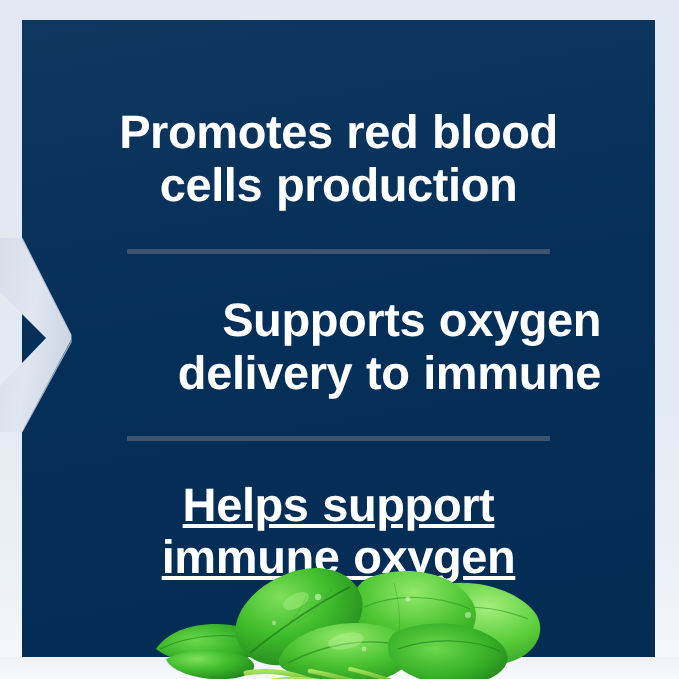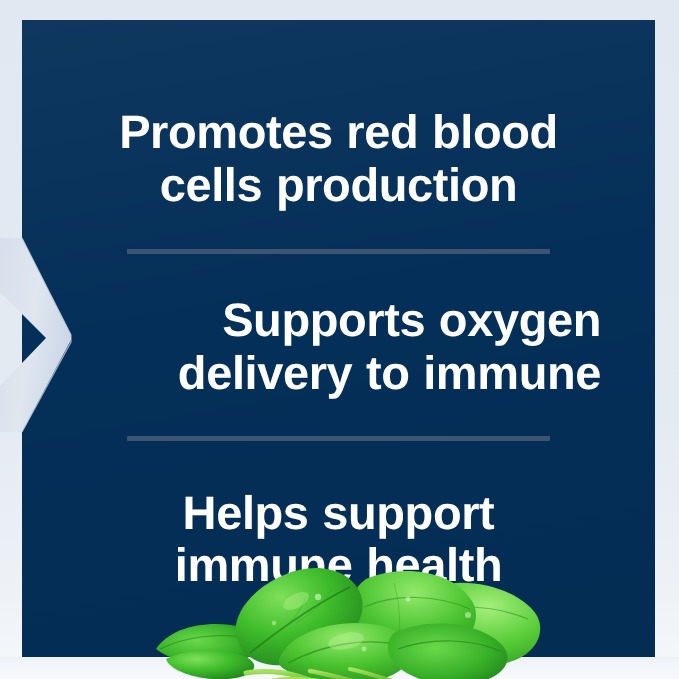--- a/index.html
+++ b/index.html
@@ -82,21 +82,21 @@
     letter-spacing: -0.4px;
     text-rendering: geometricPrecision;
     padding: 0 54px;
     box-sizing: border-box;
     word-spacing: 1px;
   }
   .benefit .ln { display: block; white-space: nowrap; }
 
   #benefit-1 { margin-top: 86px; }
   #benefit-2 { margin-top: 4px; text-align: right; }
-  #benefit-3 { margin-top: 12px; }
+  #benefit-3 { margin-top: 4px; text-decoration: underline; }
 
   .divider {
     width: 423px;
     height: 5px;
     background: #3e5572;
     border-radius: 1px;
     flex: none;
   }
   #divider-1 { margin-top: 38px; margin-bottom: 36px; }
   #divider-2 { margin-top: 36px; margin-bottom: 34px; }
@@ -166,21 +166,21 @@
 
     <div class="benefit" id="benefit-2">
       <span class="ln">Supports oxygen</span>
       <span class="ln">delivery to immune</span>
     </div>
 
     <div class="divider" id="divider-2"></div>
 
     <div class="benefit" id="benefit-3">
       <span class="ln">Helps support</span>
-      <span class="ln">immune health</span>
+      <span class="ln">immune oxygen</span>
     </div>
 
   </div>
 
   <div class="base-band"></div>
 
   <div class="spinach">
     <svg viewBox="0 0 410 130" xmlns="http://www.w3.org/2000/svg" preserveAspectRatio="none">
       <defs>
         <radialGradient id="lgA" cx="0.35" cy="0.3" r="0.85">

